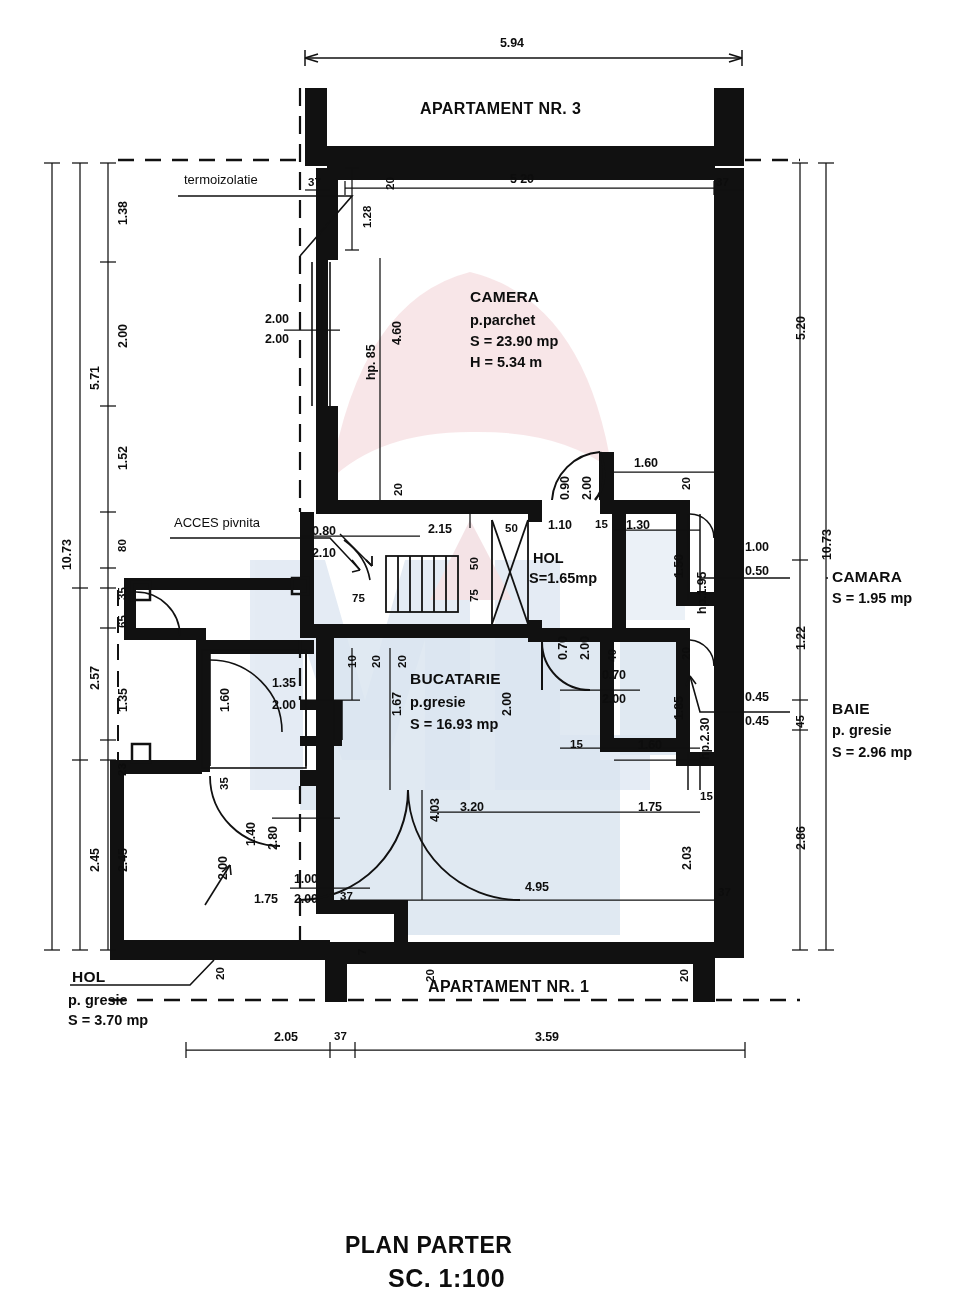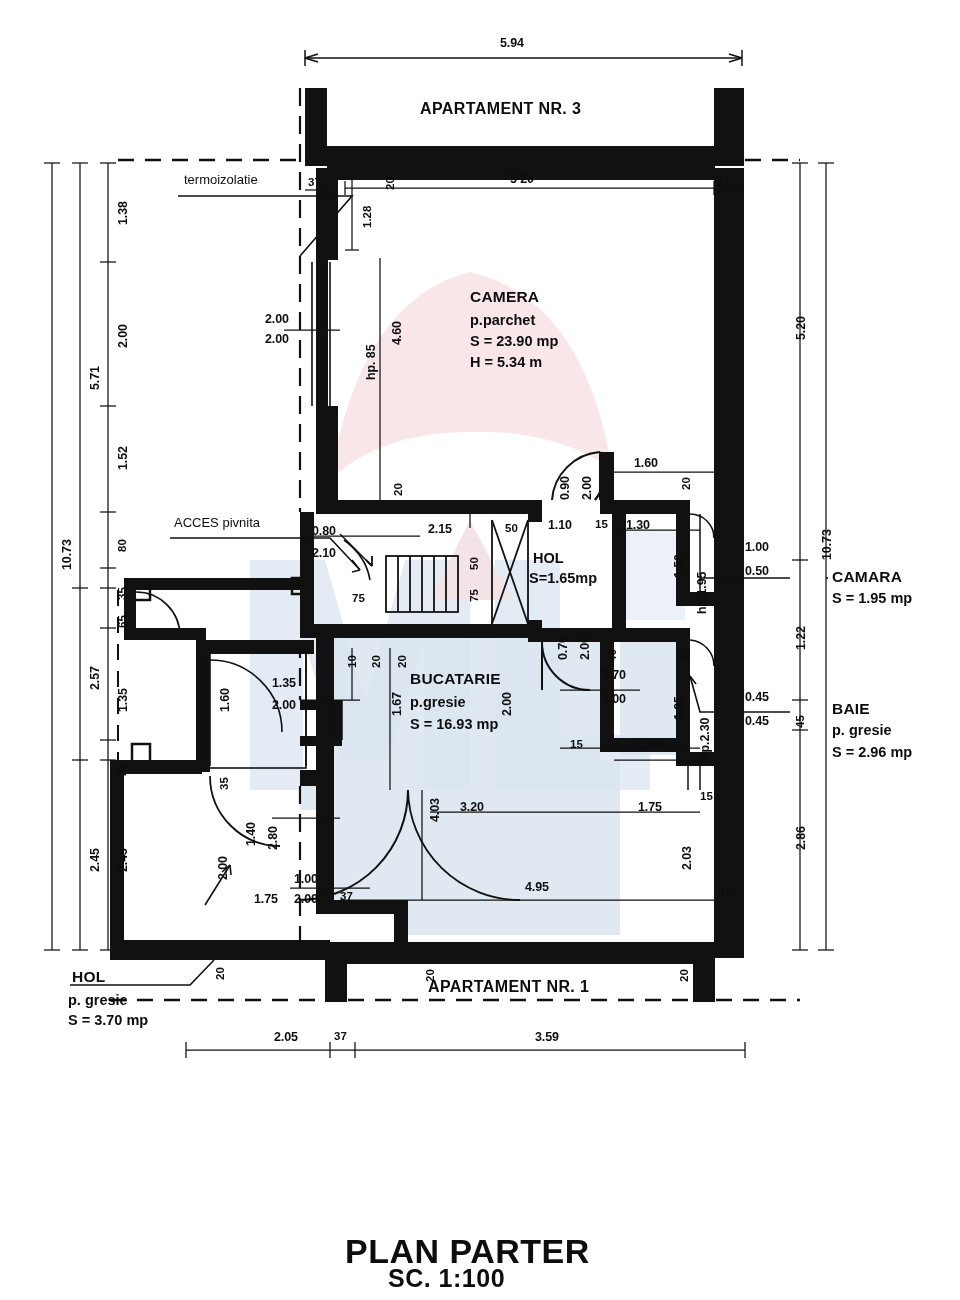--- a/index.html
+++ b/index.html
@@ -12,21 +12,21 @@
   svg{display:block;}
 
   .t{position:absolute;white-space:nowrap;font-family:"Liberation Sans",sans-serif;color:#0d0d0d;}
   .dim{font-size:12.5px;font-weight:700;letter-spacing:-0.1px;}
   .dimsm{font-size:11.5px;font-weight:700;}
   .vert{transform-origin:0 0;}
   .room{font-size:15.5px;font-weight:700;letter-spacing:0.2px;}
   .roomsub{font-size:14.5px;font-weight:700;}
   .apt{font-size:16px;font-weight:700;letter-spacing:0.4px;}
   .callout{font-size:13px;font-weight:400;}
-  .title1{font-size:34px;font-weight:700;letter-spacing:0.5px;}
+  .title1{font-size:23px;font-weight:700;letter-spacing:0.5px;}
   .title2{font-size:25px;font-weight:700;letter-spacing:0.5px;}
   .hol-c{font-size:14.5px;font-weight:700;}
 </style>
 </head>
 <body>
 
 <div id="plan">
 
 <svg width="960" height="1300" viewBox="0 0 960 1300">
   <defs>

